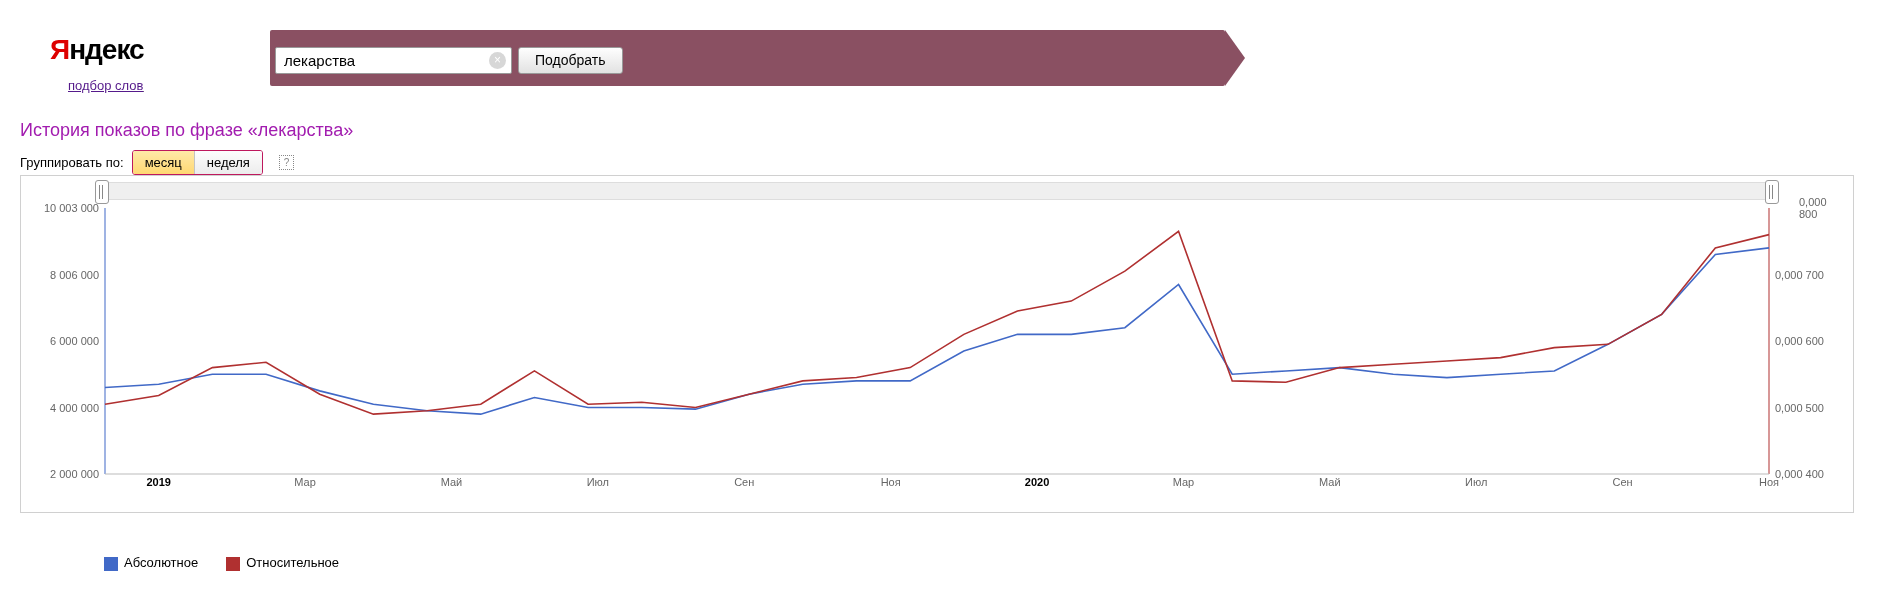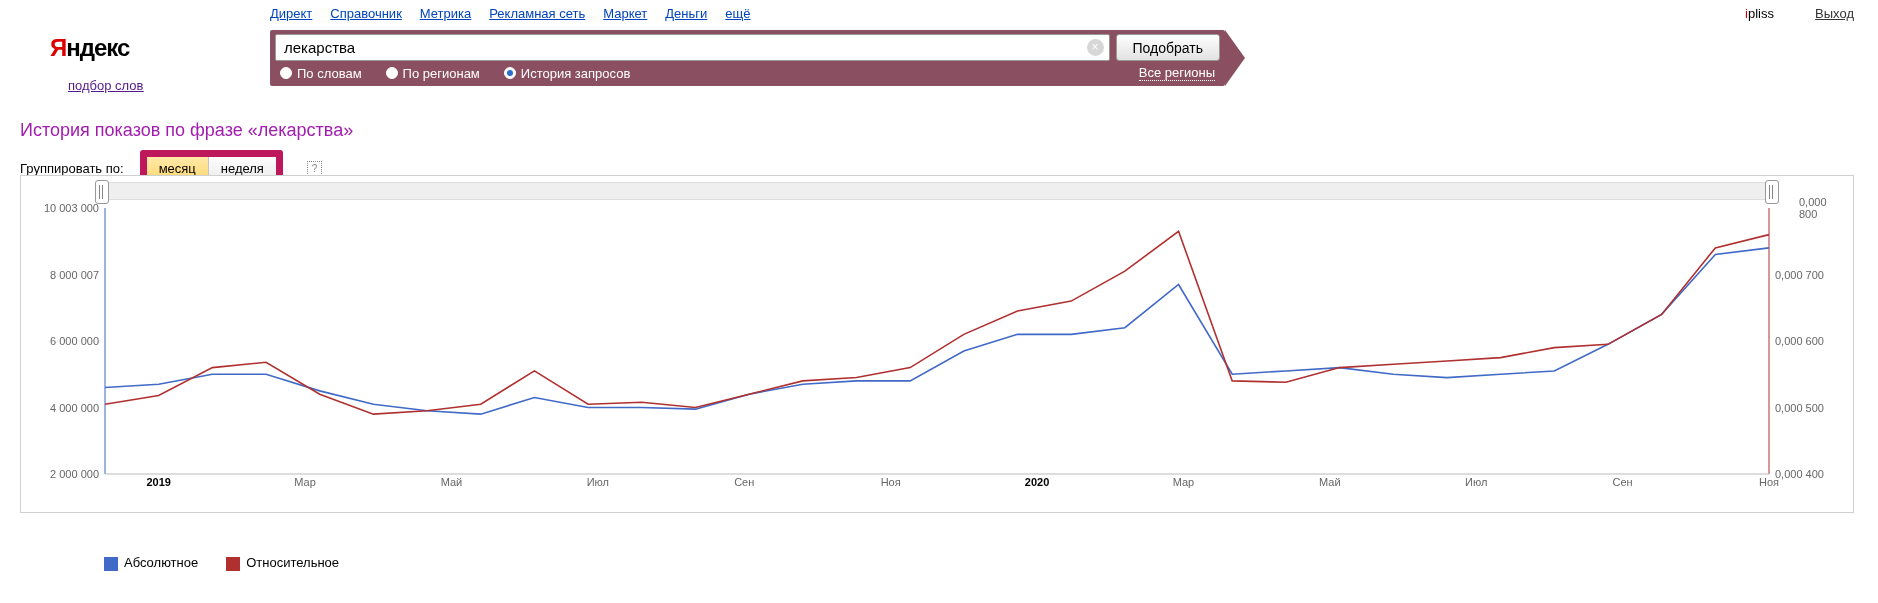--- a/index.html
+++ b/index.html
@@ -7,41 +7,41 @@
   a { color:#22c; text-decoration: underline; cursor:pointer;}
   .page { width: 1878px; height: 603px; position:relative; }
 
   .topbar { position:absolute; left:270px; top:6px; right:24px; display:flex; align-items:center;}
   .topbar .nav { display:flex; gap:18px; }
   .topbar .nav a { font-size:13px; color:#04b; }
   .topbar .user { position:absolute; right:80px; color:#000;}
   .topbar .user .first-letter { color:#c00;}
   .topbar .logout { position:absolute; right:0; color:#333;}
 
-  .logo { position:absolute; left:50px; top:34px; font-family: Arial; font-weight:bold; font-size:24px; letter-spacing:-1px;}
+  .logo { position:absolute; left:50px; top:34px; font-family: Arial; font-weight:bold; font-size:28px; letter-spacing:-1px;}
   .logo .y { color:#d00; }
   .subtitle { position:absolute; left:68px; top:78px; font-size:13px; text-align:center;text-decoration:underline;}
   .subtitle a { color:#551a8b; }
 
-  .searchband { position:absolute; left:270px; top:30px; width:955px; height:56px; background:#8a5062; border-radius:2px; display:flex; flex-direction:column;}
+  .searchband { position:absolute; left:270px; top:30px; width:955px; height:56px; background:#8a5062; border-radius:2px; display:flex; }
   .searchband .arrow { position:absolute; left:955px; top:0; width:0; height:0; border-top:28px solid transparent; border-bottom:28px solid transparent; border-left:20px solid #8a5062;}
   .searchrow { display:flex; align-items:center; padding:4px 5px 0 5px;}
   .searchbox { flex:1; position:relative;}
   .searchbox input { width:100%; height:27px; border:1px solid #999; border-radius:2px; padding:0 28px 0 8px; font-size:15px; background:#fff;}
   .searchbox .clear { position:absolute; right:6px; top:5px; width:17px; height:17px; border-radius:50%; background:#d7d7d7; color:#fff; font-size:12px; line-height:17px; text-align:center; cursor:pointer;}
   .go-btn { height:27px; margin-left:6px; padding:0 16px; background:linear-gradient(#fefefe,#e2e2e2); border:1px solid #999; border-radius:3px; font-size:14px; cursor:pointer;}
   .radios { display:flex; align-items:center; gap:24px; padding:4px 10px 0 10px; color:#fff; font-size:13px;}
   .radio-item { display:flex; align-items:center; gap:5px; cursor:pointer;}
   .rdot { width:12px; height:12px; border-radius:50%; border:1px solid #fff; display:inline-flex; align-items:center; justify-content:center; background:#fff;}
   .rdot.sel::after{ content:''; width:6px; height:6px; border-radius:50%; background:#2a6fcf;}
   .alllink { margin-left:auto; color:#fff; border-bottom:1px dotted #fff; text-decoration:none;}
 
   .h-title { position:absolute; left:20px; top:120px; font-size:18px; color:#a21caf;}
-  .groupby { position:absolute; left:20px; top:150px; display:flex; align-items:center; gap:16px; font-size:13px;}
-  .seg { display:flex; border:7px solid #be185d; border-radius:3px; overflow:hidden;}
+  .groupby { position:absolute; left:20px; top:150px; display:flex; align-items:center; gap:8px; font-size:13px;}
+  .seg { display:flex; border:1px solid #be185d; border-radius:3px; overflow:hidden;}
   .seg button { border:none; background:linear-gradient(#fdfdfd,#ececec); font-size:13px; padding:4px 12px; cursor:pointer; border-right:1px solid #c3c3c3;}
   .seg button:last-child{ border-right:none;}
   .seg button.active{ background:linear-gradient(#ffe9a8,#ffd873);}
   .seg2 { margin-left:18px;}
   .help { margin-left:8px; width:15px; height:15px; border:1px dotted #888; font-size:10px; color:#888; display:inline-flex; align-items:center; justify-content:center; cursor:pointer;}
 
   .chart-outer { position:absolute; left:20px; top:175px; right:24px; bottom:90px; border:1px solid #d0d0d0; background:#fff;}
   .scrub { position:absolute; left:80px; right:80px; top:6px; height:18px; background:#efefef; border:1px solid #ddd;}
   .handle { position:absolute; top:-3px; width:14px; height:24px; background:#fff; border:1px solid #999; border-radius:3px; cursor:ew-resize;}
   .handle::before {content:''; position:absolute; left:3px; top:4px; bottom:4px; width:2px; border-left:1px solid #888; border-right:1px solid #888;}
@@ -59,63 +59,35 @@
   .xlab.bold{ font-weight:bold; color:#000;}
 
   .legend { position:absolute; left:104px; bottom:32px; display:flex; gap:28px; align-items:center; font-size:13px;}
   .swatch { width:14px; height:14px; display:inline-block; margin-right:6px; vertical-align:middle;}
   .sw-blue{ background:#4169c7;} .sw-red{ background:#b03030;}
 </style>
 </head>
 <body>
 <div class="page">
 
-<div class="topbar">
-  <div class="nav">
-        <a>Директ</a>
-        <a>Справочник</a>
-        <a>Метрика</a>
-        <a>Рекламная сеть</a>
-        <a>Маркет</a>
-        <a>Деньги</a>
-        <a>ещё</a>
-      </div>
-  <span class="user"><span class="first-letter">i</span>pliss</span>
-  <a class="logout">Выход</a>
-</div>
 
 <div class="logo">
   <span class="y">Я</span><span>ндекс</span>
 </div>
 <div class="subtitle"><a>подбор слов</a></div>
 
 <div class="searchband">
   <div class="arrow"></div>
   <div class="searchrow">
     <div class="searchbox">
       <input type="text" value="лекарства" style="">
       <span class="clear">×</span>
     </div>
     <button class="go-btn">Подобрать</button>
   </div>
-  <div class="radios">
-        <span class="radio-item">
-          <span class="rdot"></span>
-          <span>По словам</span>
-        </span>
-        <span class="radio-item">
-          <span class="rdot"></span>
-          <span>По регионам</span>
-        </span>
-        <span class="radio-item">
-          <span class="rdot sel"></span>
-          <span>История запросов</span>
-        </span>
-        <a class="alllink">Все регионы</a>
-      </div>
 </div>
 
 <div class="h-title">История показов по фразе «лекарства»</div>
 
 <div class="groupby">
   <span>Группировать по:</span>
   <div class="seg" id="seg-period">
         <button class="active">месяц</button>
         <button>неделя</button>
       </div>
@@ -124,21 +96,21 @@
 
 <div class="chart-outer">
   <div class="scrub">
     <div class="handle left"></div>
     <div class="handle right"></div>
   </div>
   <div class="y-left" id="yL">
         <span class="ylab" style="top: 100%;">2 000 000</span>
         <span class="ylab" style="top: 75%;">4 000 000</span>
         <span class="ylab" style="top: 50%;">6 000 000</span>
-        <span class="ylab" style="top: 25%;">8 000 007</span>
+        <span class="ylab" style="top: 25%;">8 006 000</span>
         <span class="ylab" style="top: 0%;">10 003 000</span>
       </div>
   <div class="y-right" id="yR">
         <span class="ylab" style="top: 100%;">0,000 400</span>
         <span class="ylab" style="top: 75%;">0,000 500</span>
         <span class="ylab" style="top: 50%;">0,000 600</span>
         <span class="ylab" style="top: 25%;">0,000 700</span>
         <span class="ylab" style="top: 0%; padding-left: 24px;">0,000 800</span>
       </div>
   <div class="plot"><svg id="svg" preserveAspectRatio="none" viewBox="0 0 1000 200">

